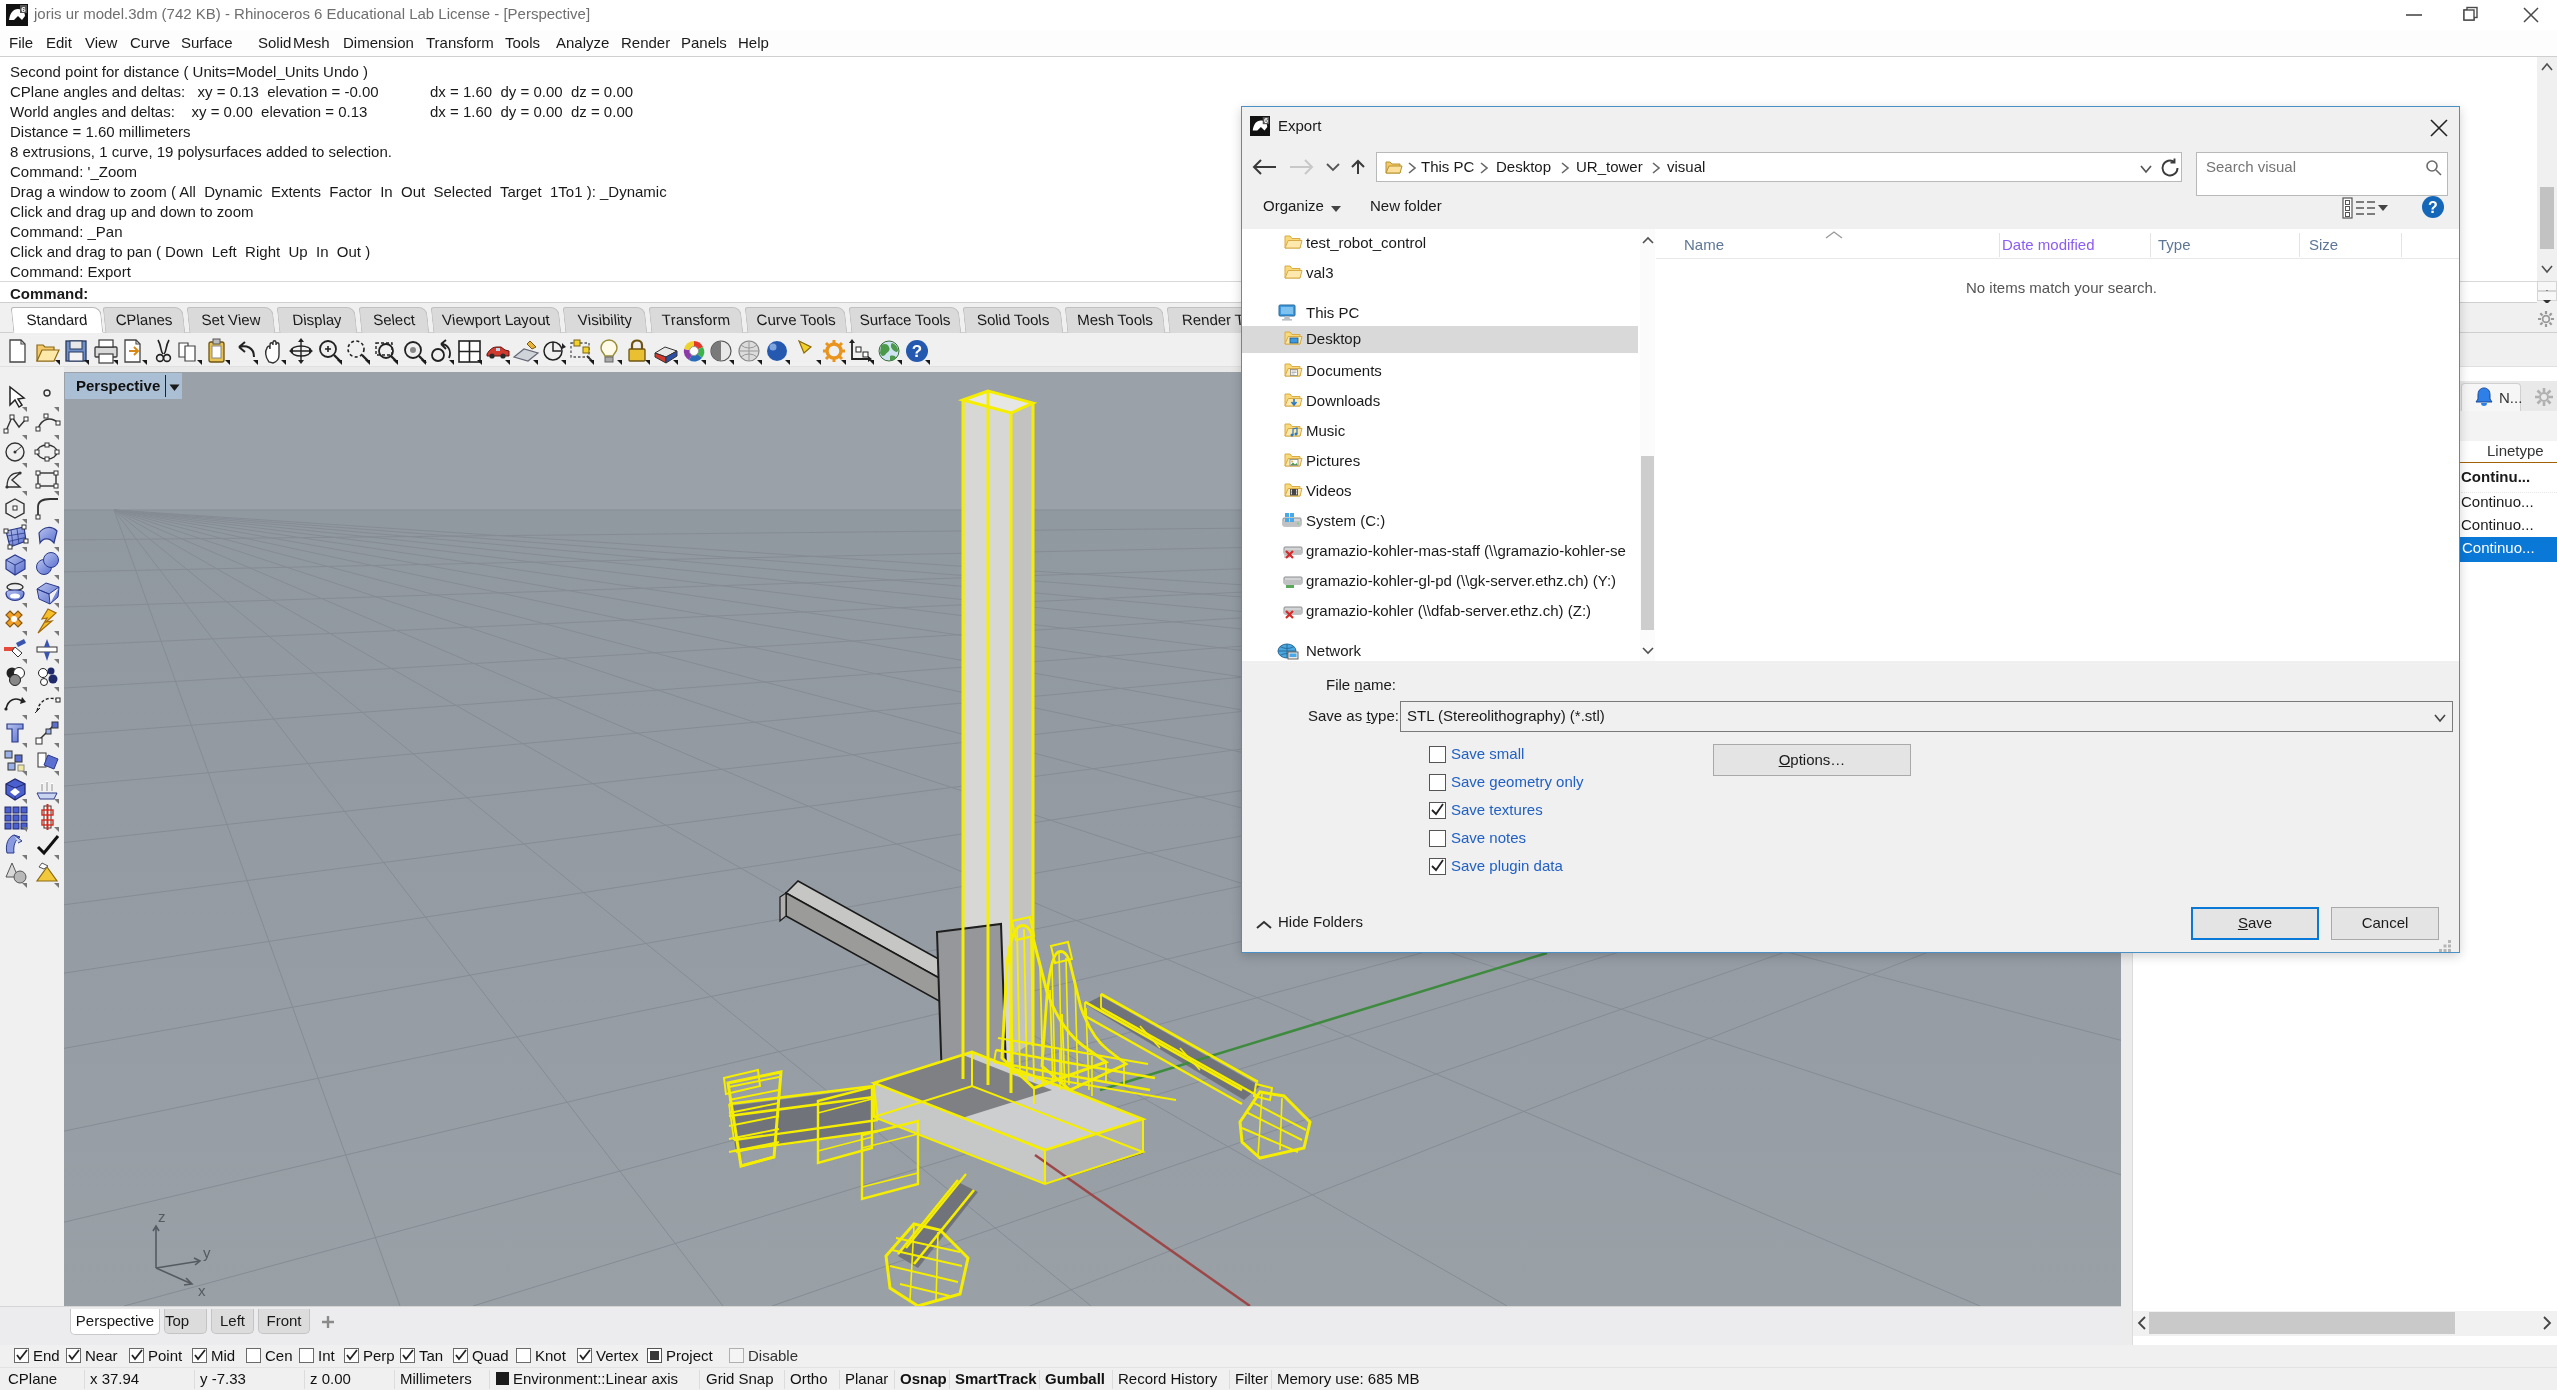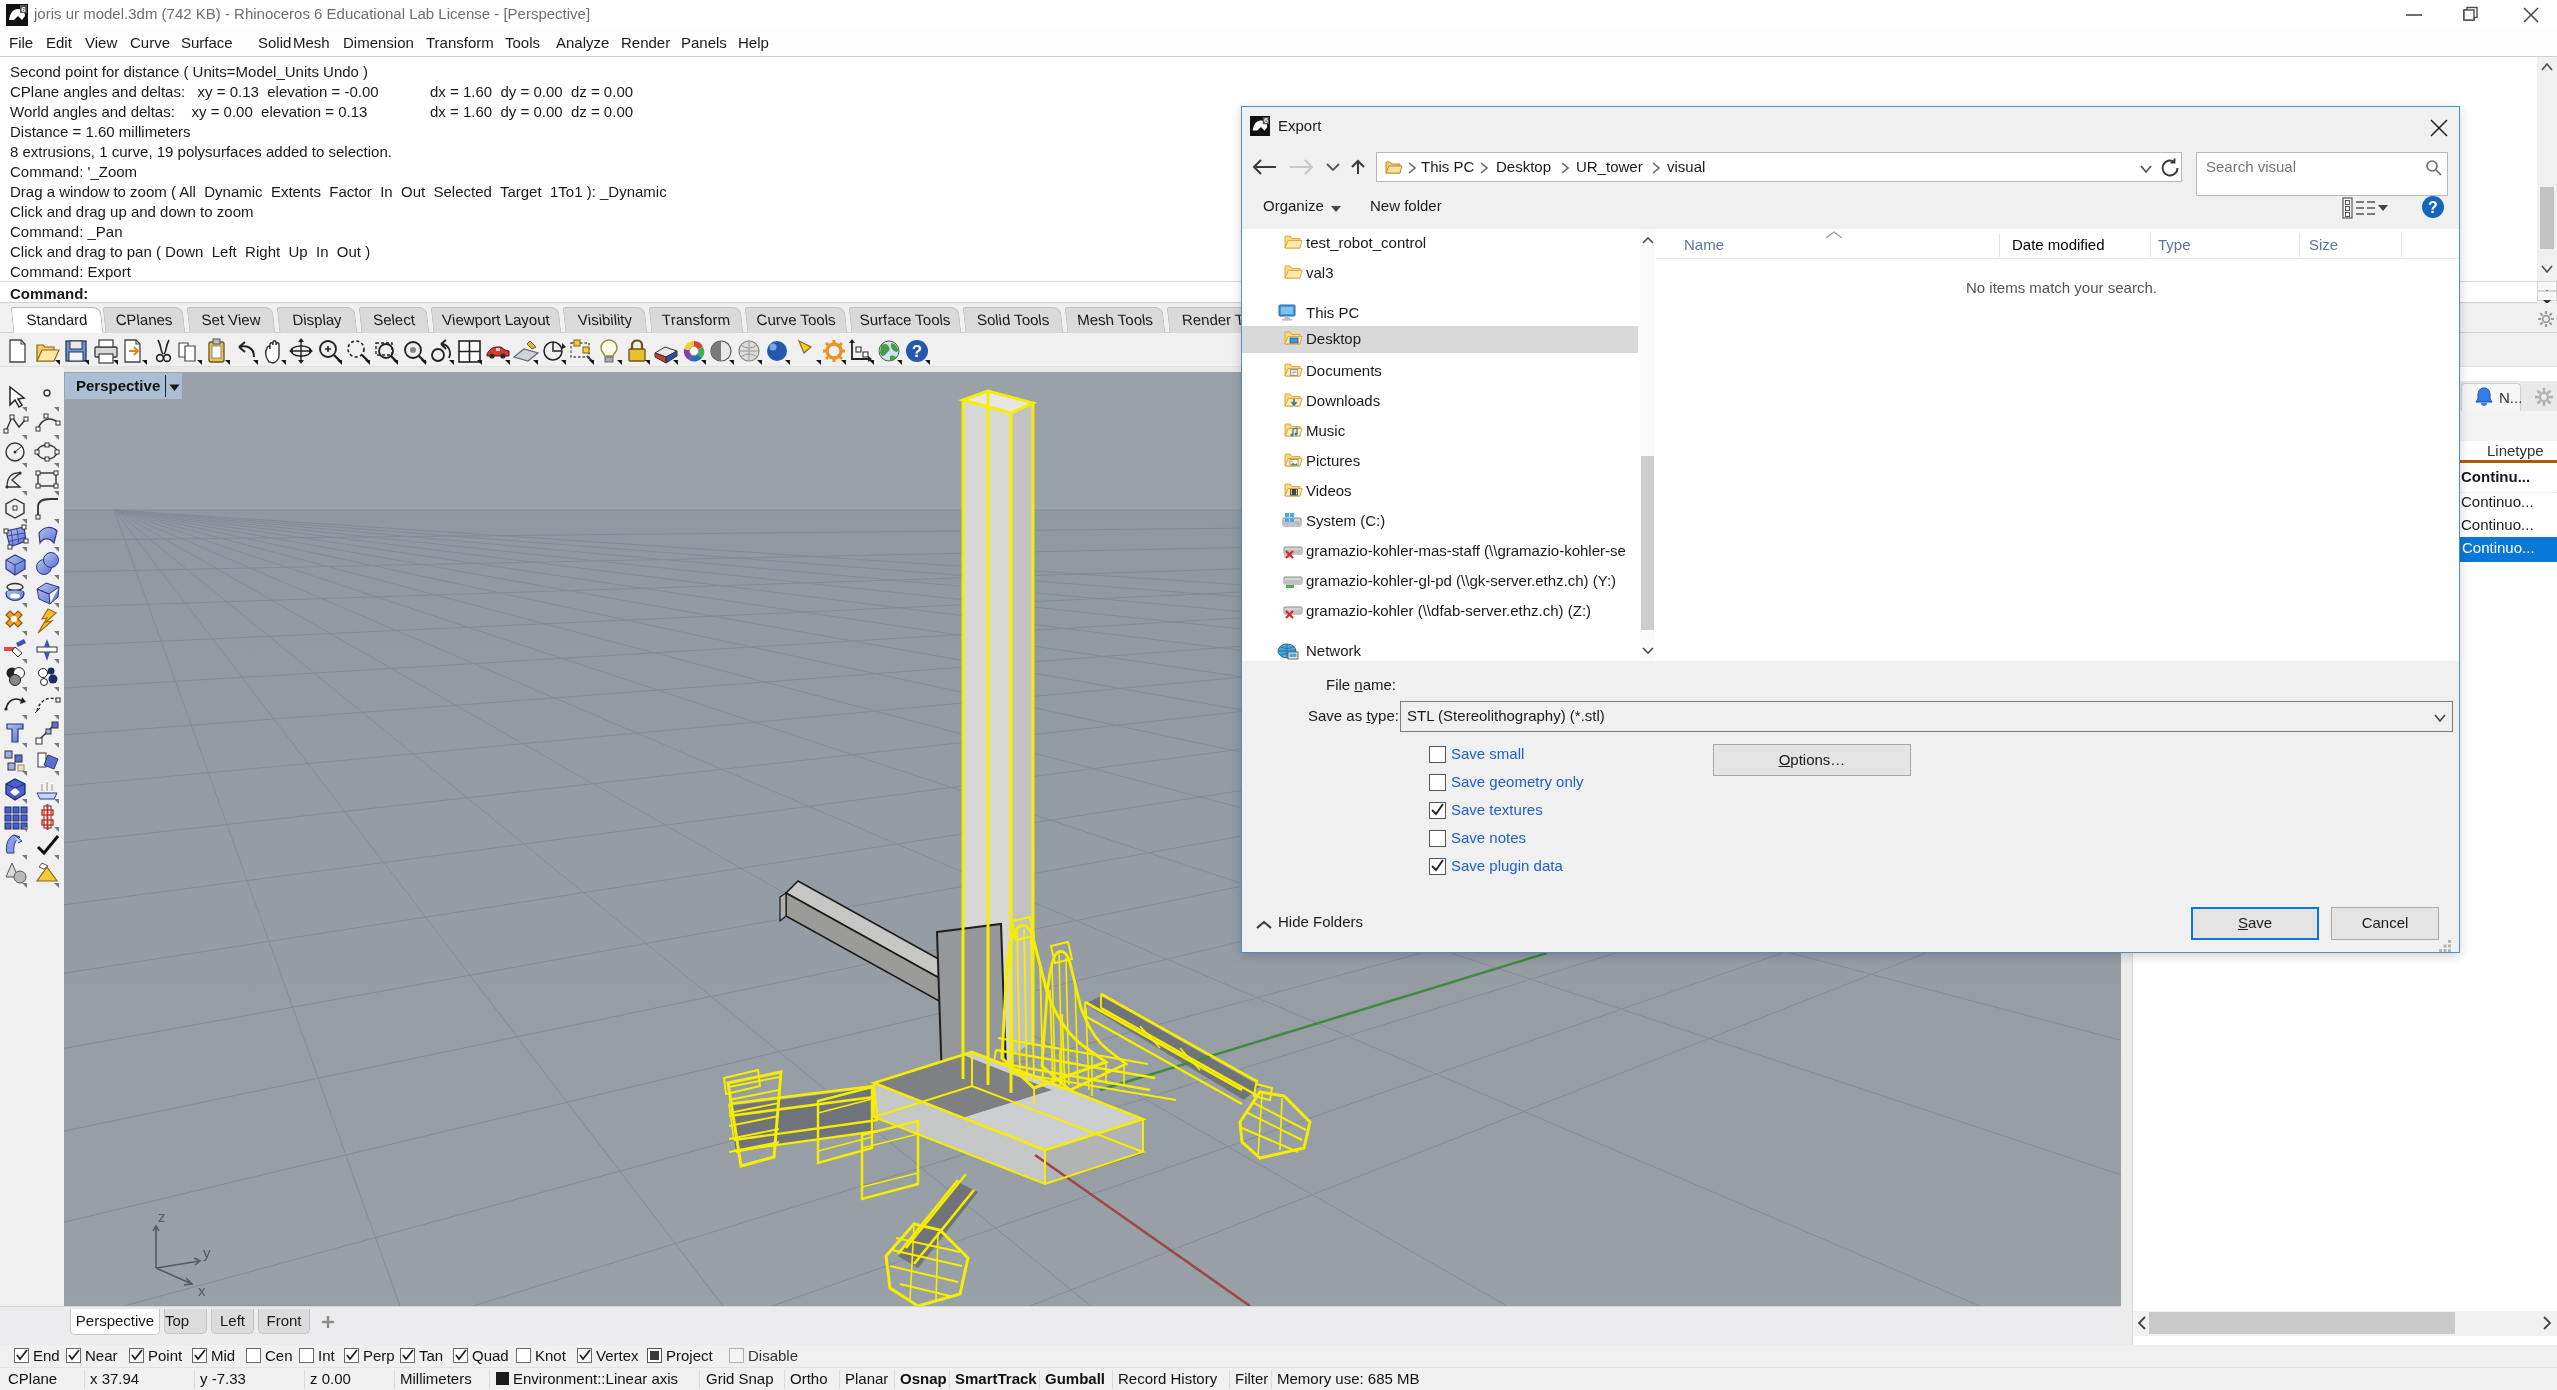--- a/index.html
+++ b/index.html
@@ -714,21 +714,21 @@
       </svg>
     <div class="abs" style="left:378px;top:22px;color:#333;">N...</div>
     <svg class="abs" style="left:413px;top:20px" width="20" height="20" viewBox="0 0 20 20">
         <circle cx="10" cy="10" r="4" fill="none" stroke="#b0b0b0" stroke-width="2"></circle>
         <g stroke="#b0b0b0" stroke-width="2.6">
           <path d="M10,1 L10,5 M10,15 L10,19 M1,10 L5,10 M15,10 L19,10 M3.5,3.5 L6.5,6.5 M13.5,13.5 L16.5,16.5 M3.5,16.5 L6.5,13.5 M13.5,6.5 L16.5,3.5"></path>
         </g>
       </svg>
 
     <div class="abs" style="left:13px;top:44px;width:423px;height:30px;background:#f3f3f3;"></div>
-    <div class="abs" style="left:330px;top:70px;width:106px;height:26px;border-bottom:3px solid #a16207;color:#333;">
+    <div class="abs" style="left:330px;top:70px;width:106px;height:26px;border-bottom:1px solid #a16207;color:#333;">
         <span style="position:absolute;left:36px;top:5px;">Linetype</span>
       </div>
     <div class="abs" style="left:330px;top:77px;width:3px;height:18px;border-left:1px solid #e0e0e0;"></div>
     <div class="abs" style="left:340px;top:101px;width:120px;font-weight:bold;">Continu...</div>
     <div class="abs" style="left:340px;top:125px;width:120px;border-top:1px dotted #e8e8e8;">Continuo...</div>
     <div class="abs" style="left:340px;top:149px;width:120px;">Continuo...</div>
     <div class="abs" style="left:337px;top:170px;width:99px;height:25px;background:#0a78d7;color:#fff;padding:2px 0 0 4px;">Continuo...</div>
 
     <div class="abs" style="left:12px;top:944px;width:424px;height:25px;background:#f1f1f1;">
       <svg class="abs" style="left:2px;top:4px" width="16" height="16">
@@ -924,21 +924,21 @@
         <text x="12" y="18" text-anchor="middle" font-size="16" font-weight="bold" fill="#fff">?</text>
       </svg>
 
     <div class="abs" style="left:1px;top:122px;width:1216px;height:432px;background:#fff;"></div>
 
     <div class="abs" style="left:414px;top:122px;width:803px;height:30px;background:#fff;border-bottom:1px solid #e8e8e8;">
       <svg class="abs" style="left:168px;top:2px" width="20" height="8">
           <path d="M2,7 L10,1 L18,7" fill="none" stroke="#9a9a9a" stroke-width="1.4"></path>
         </svg>
       <span class="abs" style="left:28px;top:7px;color:#5e7696;">Name</span>
-      <span class="abs" style="left:356px;top:7px;color:#000000;">Date modified</span>
+      <span class="abs" style="left:346px;top:7px;color:#8b5cf6;">Date modified</span>
       <span class="abs" style="left:502px;top:7px;color:#5e7696;">Type</span>
       <span class="abs" style="left:653px;top:7px;color:#5e7696;">Size</span>
       <div class="abs" style="left:343px;top:4px;height:24px;border-left:1px solid #e4e4e4;"></div>
       <div class="abs" style="left:494px;top:4px;height:24px;border-left:1px solid #e4e4e4;"></div>
       <div class="abs" style="left:643px;top:4px;height:24px;border-left:1px solid #e4e4e4;"></div>
       <div class="abs" style="left:745px;top:4px;height:24px;border-left:1px solid #e4e4e4;"></div>
     </div>
     <div class="abs" style="left:724px;top:172px;color:#555;">No items match your search.</div>
 
     <div id="tree" class="abs" style="left:0;top:122px;width:413px;height:432px;background:#fff;overflow:hidden;white-space:nowrap;">

